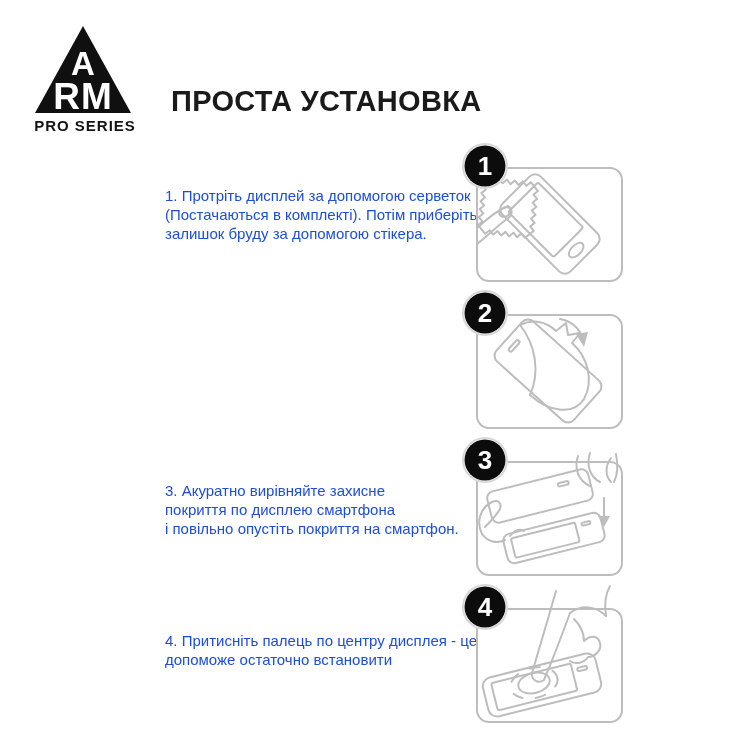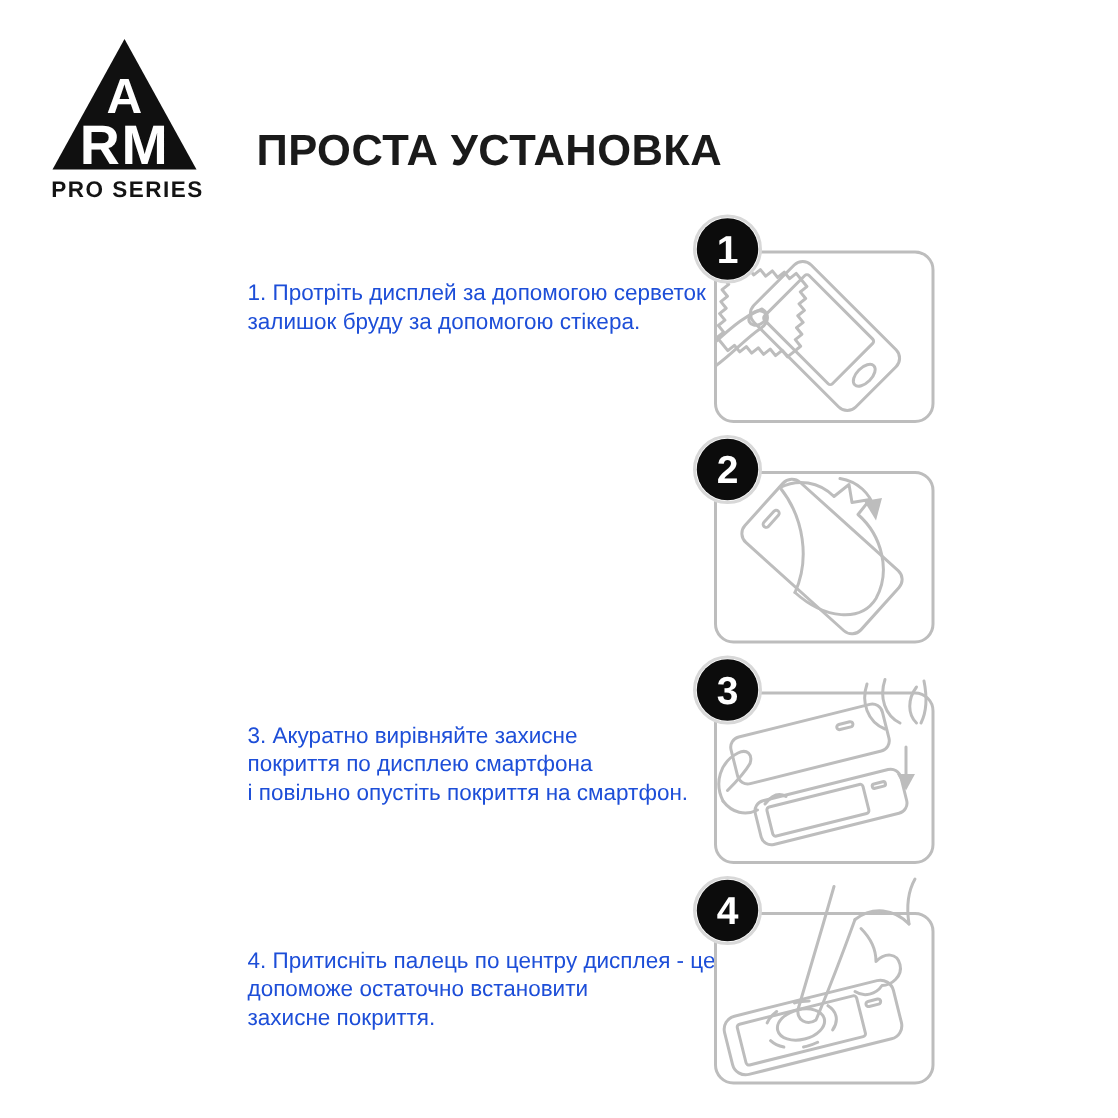--- a/index.html
+++ b/index.html
@@ -39,34 +39,34 @@
     <polygon points="51,2 3,89 99,89" fill="#101010"></polygon>
     <text class="logo-a" x="51" y="51">A</text>
     <text class="logo-rm" x="51" y="85">RM</text>
     <text class="logo-series" x="53" y="107">PRO SERIES</text>
   </svg>
 
   <h1 class="title">ПРОСТА УСТАНОВКА</h1>
 
   <div class="step-text" id="t1">
     <div class="line">1. Протріть дисплей за допомогою серветок</div>
+    <div class="line">(Постачаються в комплекті). Потім приберіть</div>
     <div class="line">залишок бруду за допомогою стікера.</div>
   </div>
 
 
   <div class="step-text" id="t3">
     <div class="line">3. Акуратно вирівняйте захисне</div>
     <div class="line">покриття по дисплею смартфона</div>
     <div class="line">і повільно опустіть покриття на смартфон.</div>
   </div>
 
   <div class="step-text" id="t4">
     <div class="line">4. Притисніть палець по центру дисплея - це</div>
     <div class="line">допоможе остаточно встановити</div>
-    <div class="line">захисне покриття.</div>
   </div>
 
   <svg class="illus" id="p1" viewBox="0 0 165 152">
     <rect class="frame" x="15" y="26" width="145" height="113" rx="12"></rect>
     <g class="art">
       <g transform="rotate(-45 88 82)">
         <rect x="61" y="34" width="54" height="96" rx="8"></rect>
         <rect x="67" y="44" width="42" height="64" rx="2"></rect>
         <ellipse cx="88" cy="119" rx="9" ry="5"></ellipse>
       </g>

